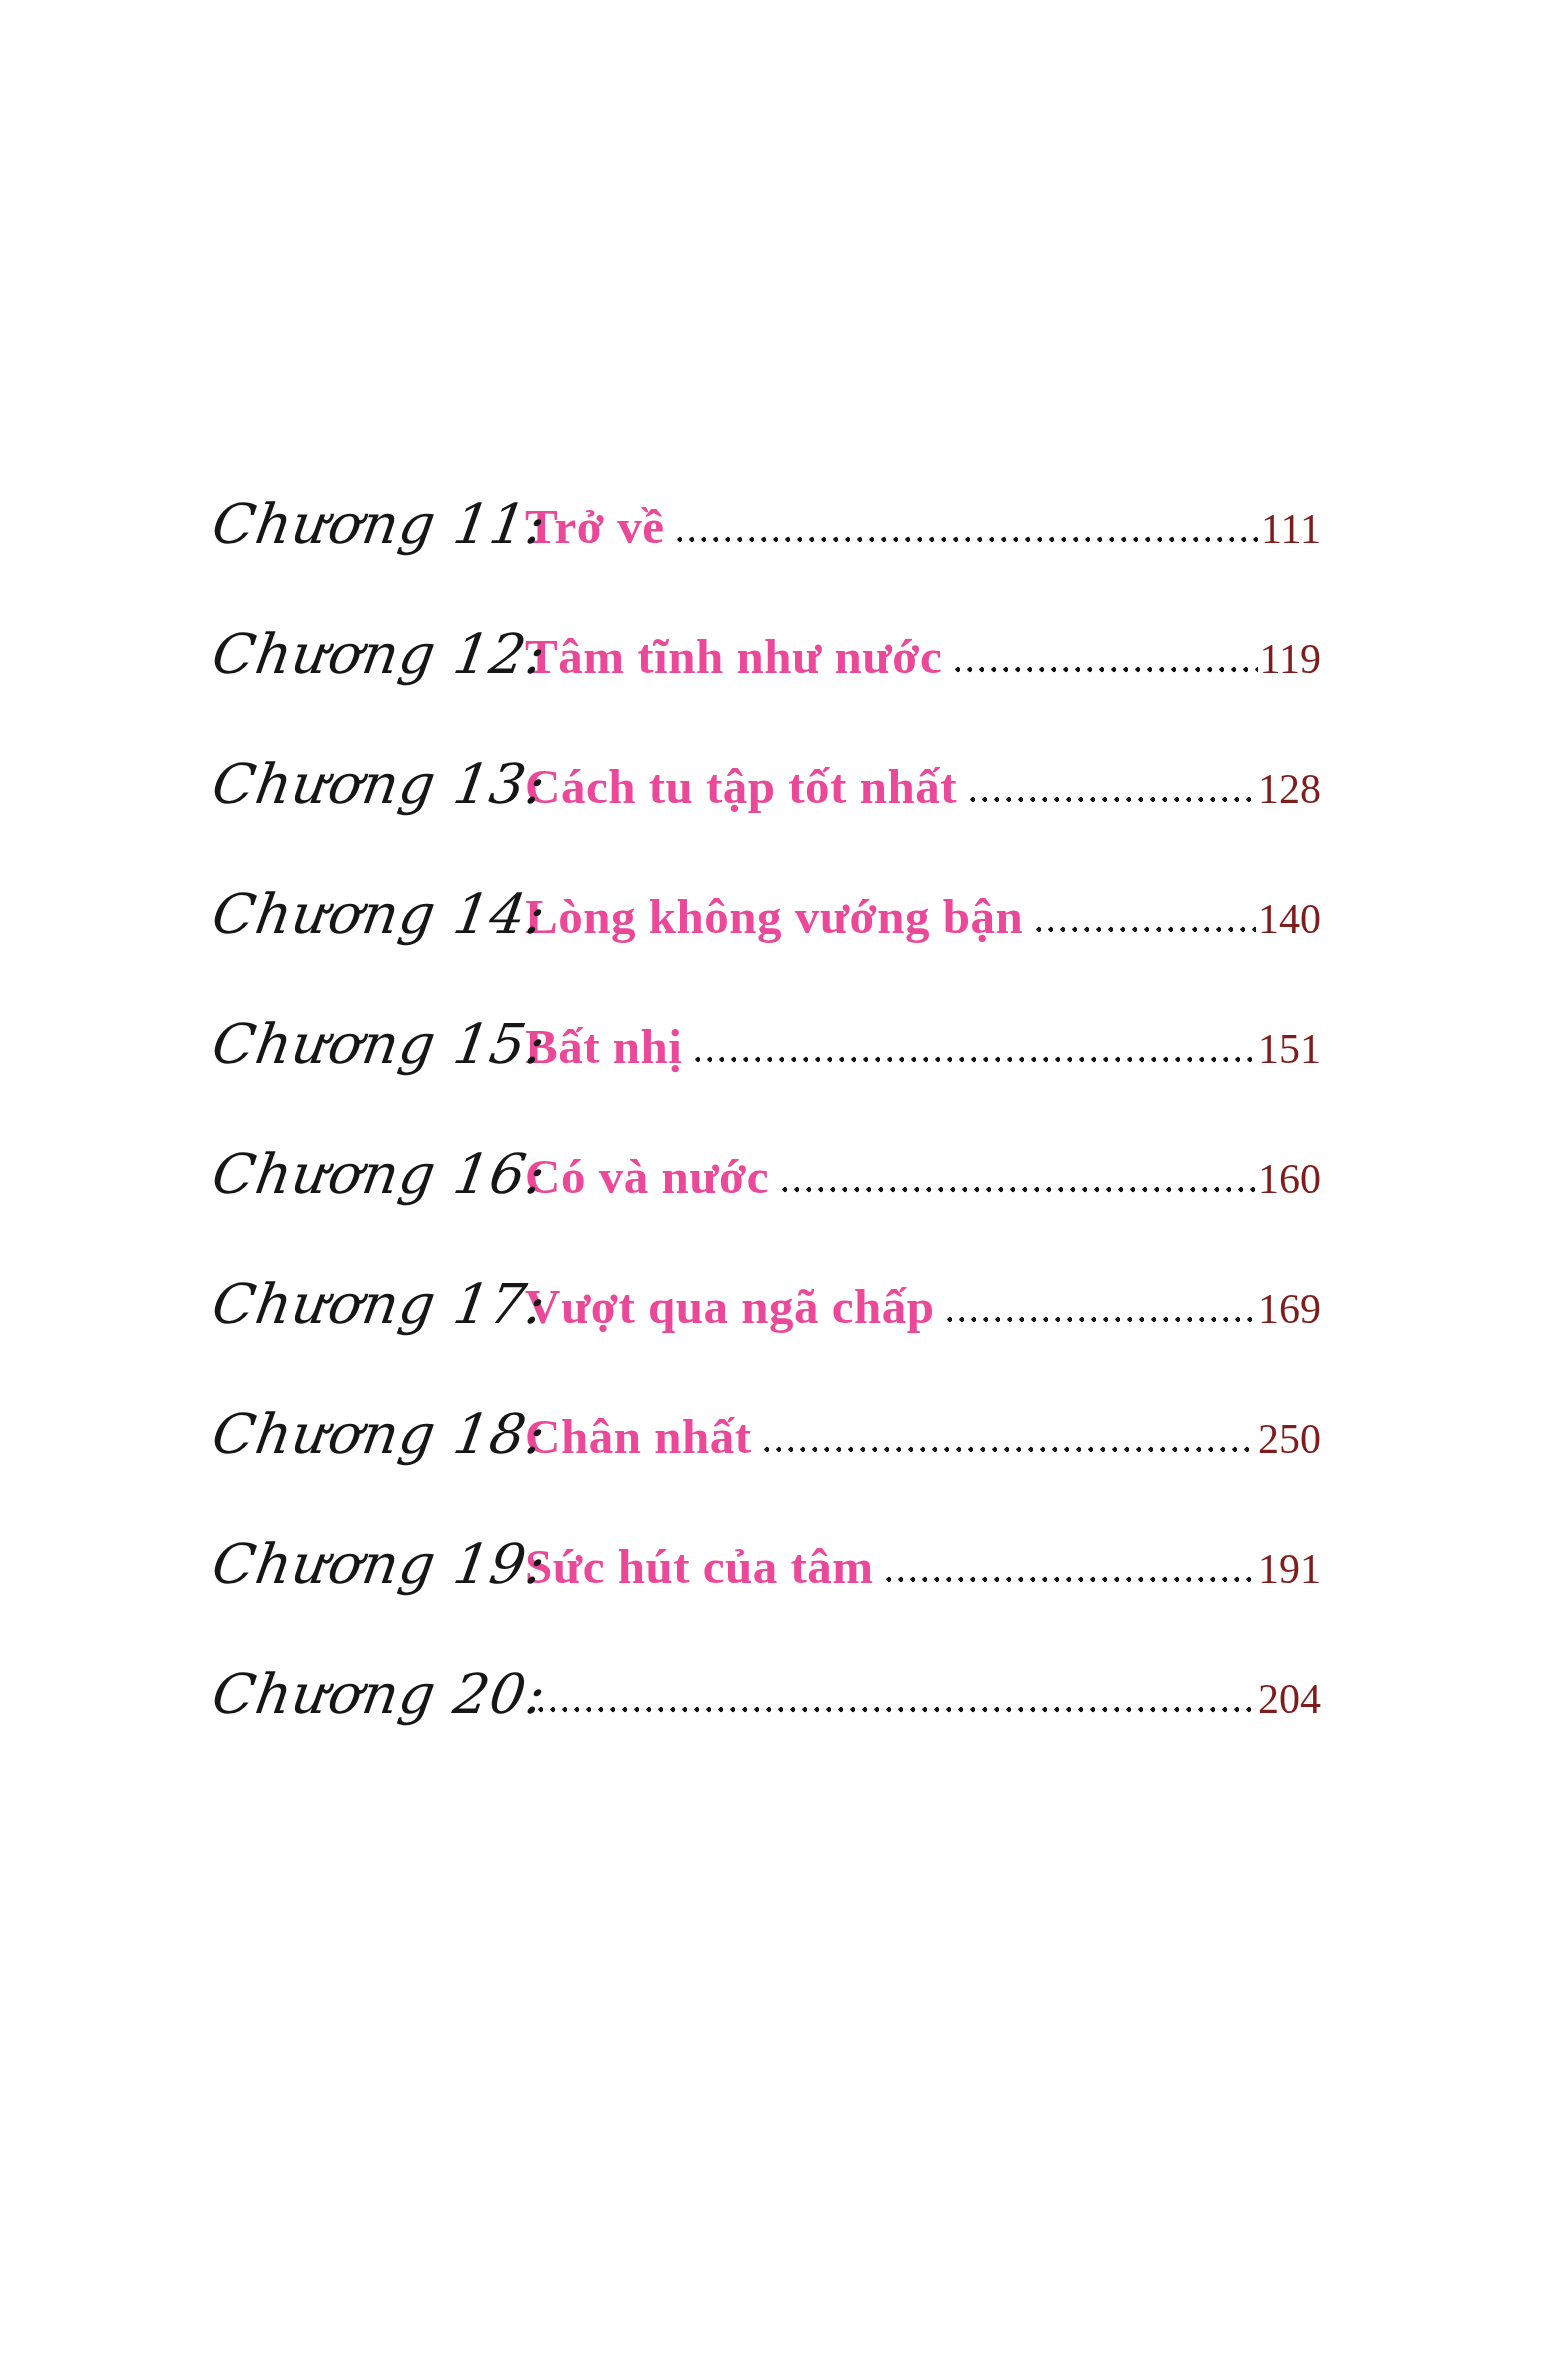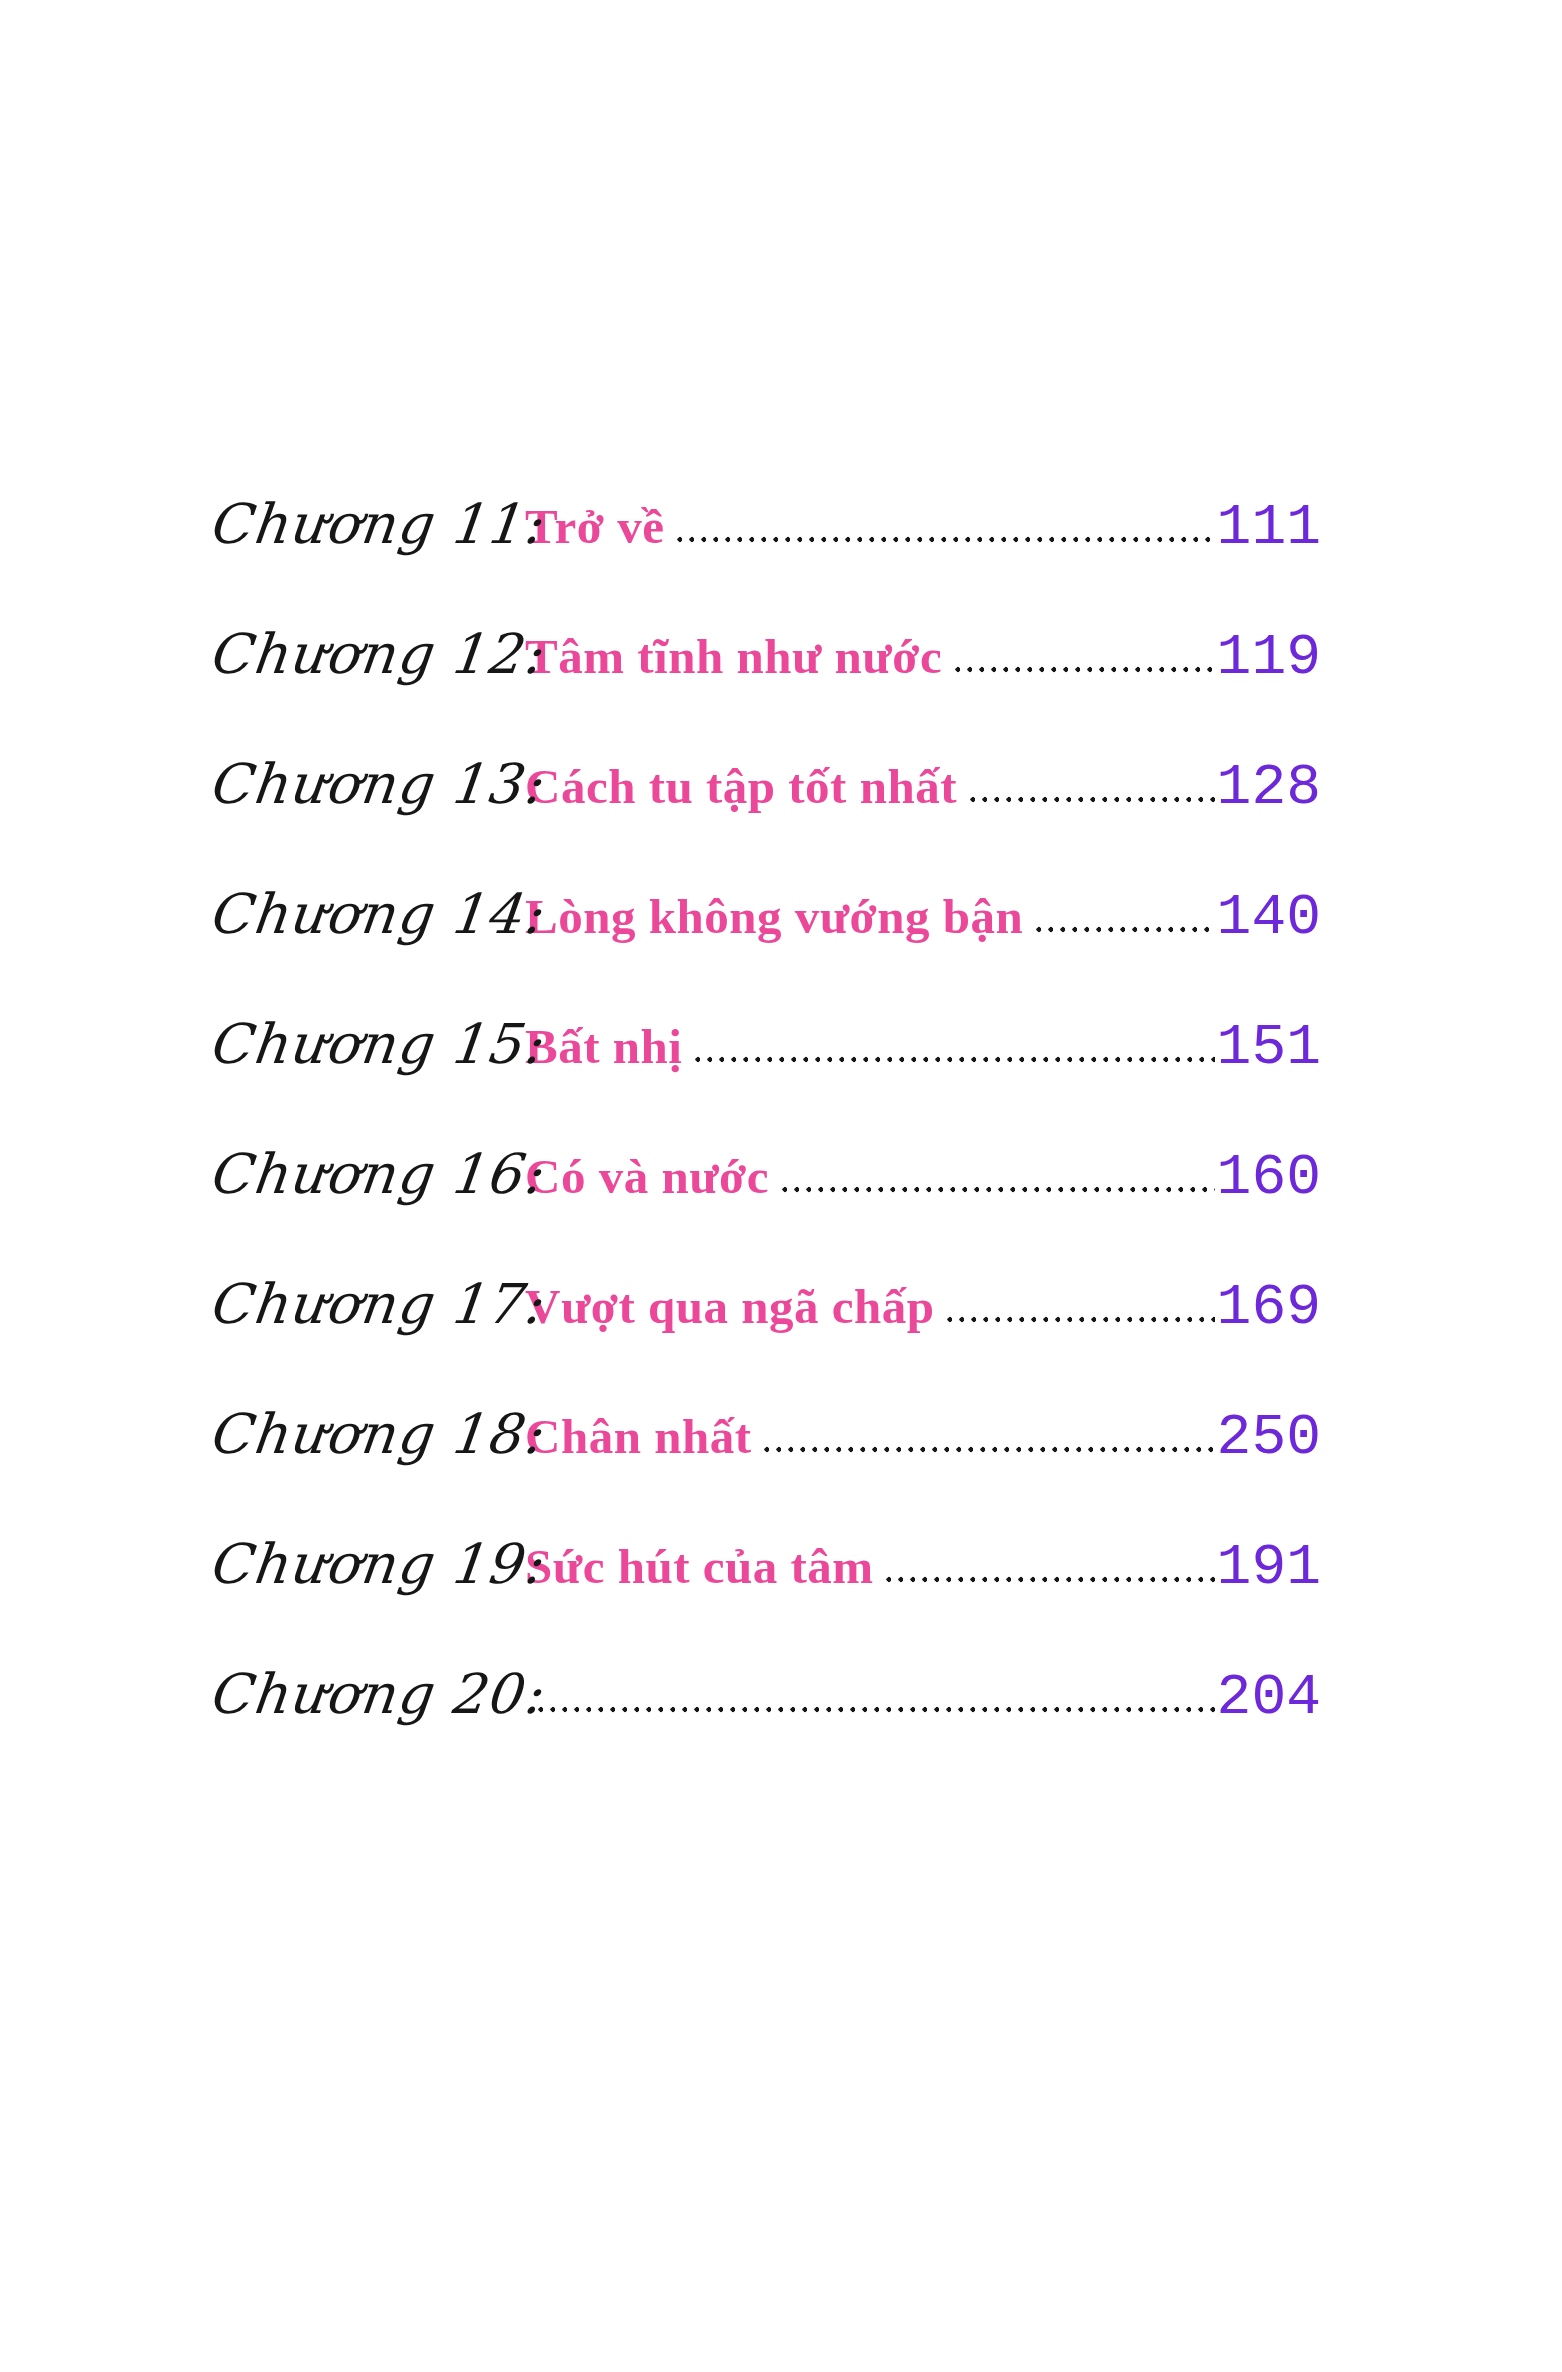--- a/index.html
+++ b/index.html
@@ -56,24 +56,24 @@
     flex: 1 1 auto;
     height: 6.9px;
     margin: 0 2px 0 9.8px;
     background-image: radial-gradient(circle 2.5px at 5.9px 3.4px, #161616 97%, transparent 100%);
     background-size: 12px 6.9px;
     background-repeat: repeat-x;
     background-position: left bottom;
   }
   .pagenum {
     flex: none;
-    font-family: Liberation Mono, monospace;
+    font-family: Liberation Serif, serif;
     font-weight: 400;
-    font-size: 58px;
-    color: #6d28d9;
+    font-size: 42px;
+    color: #7f1d1d;
     white-space: nowrap;
   }
 </style>
 </head>
 <body>
 
 <div class="page">
   <div class="toc">
 
     <div class="row">

